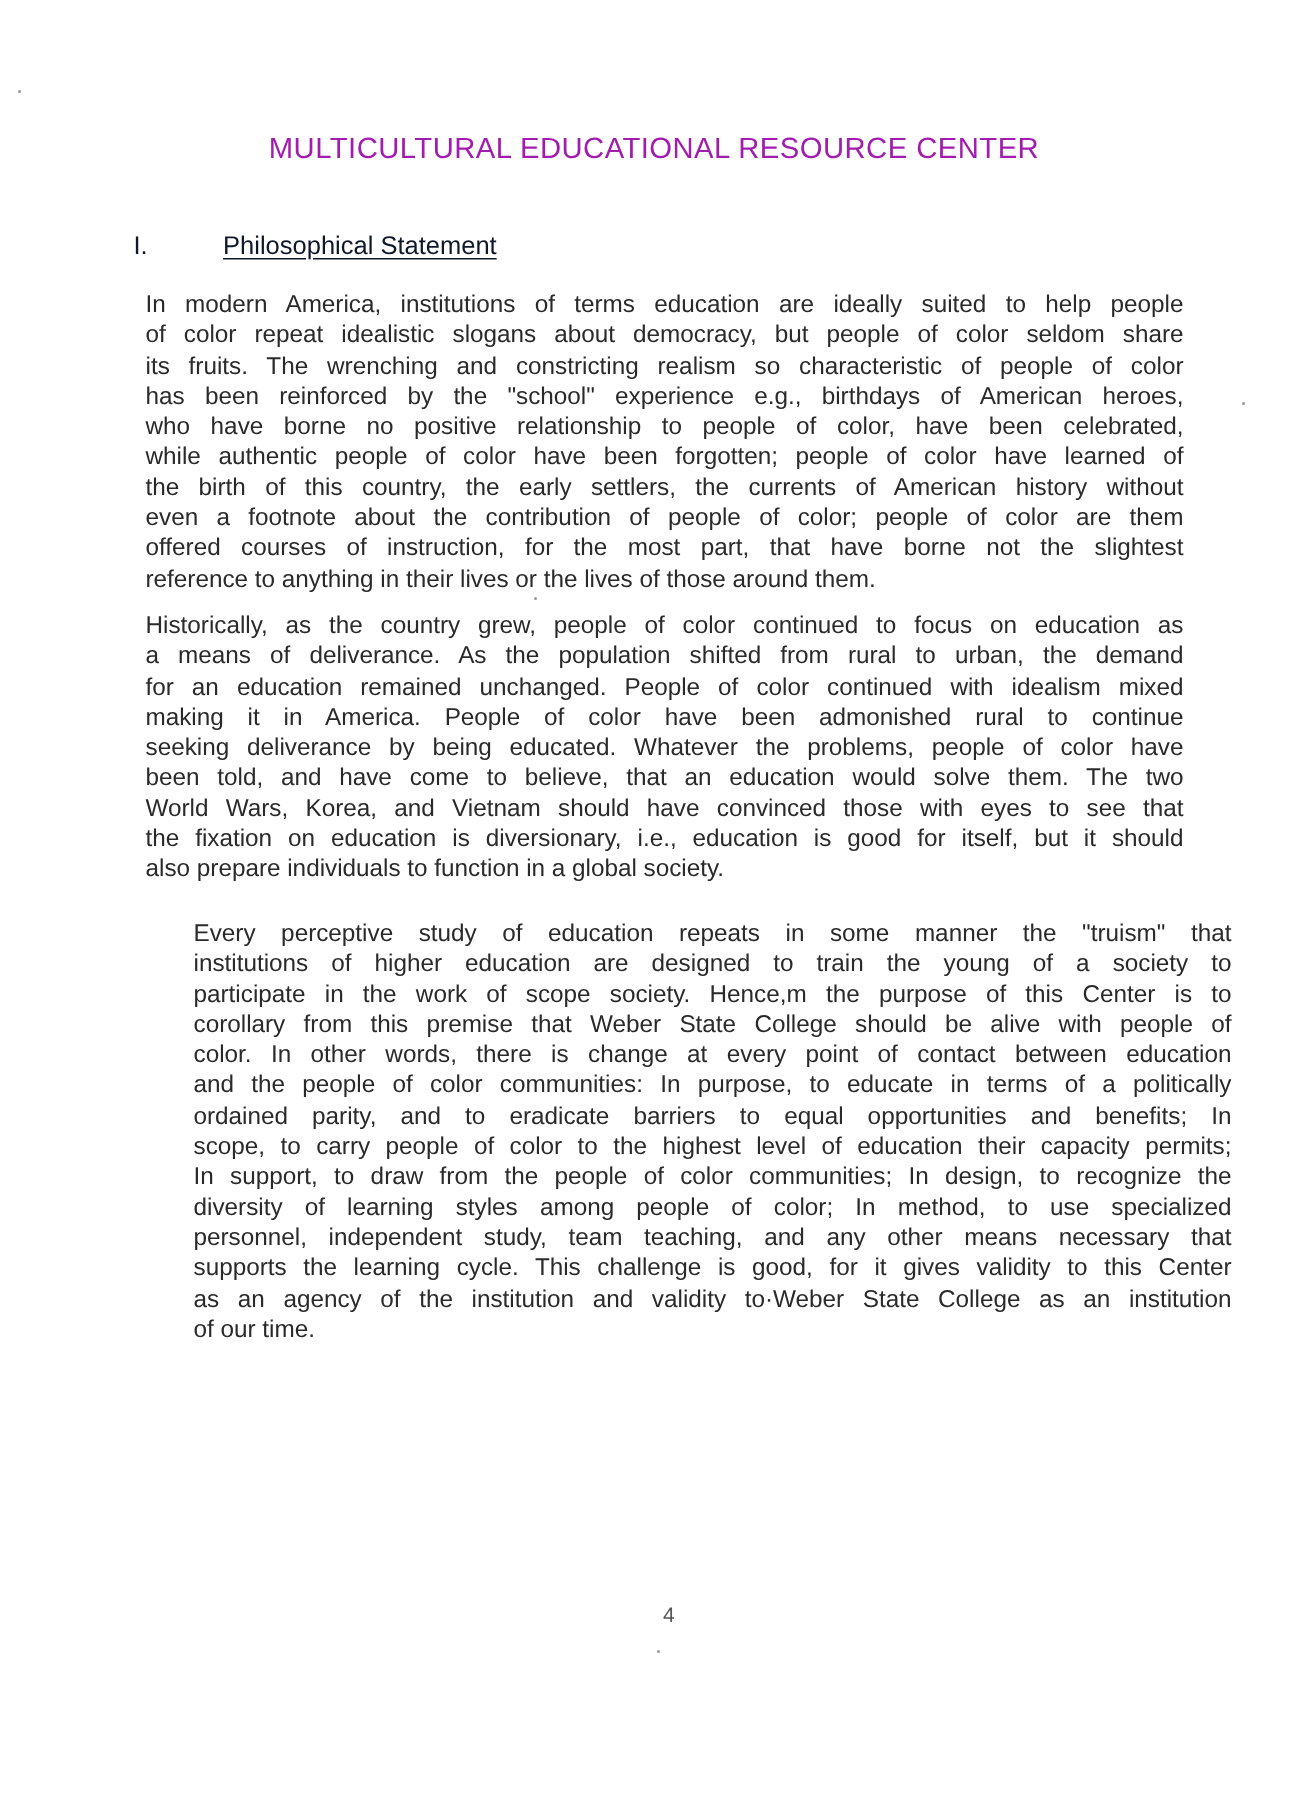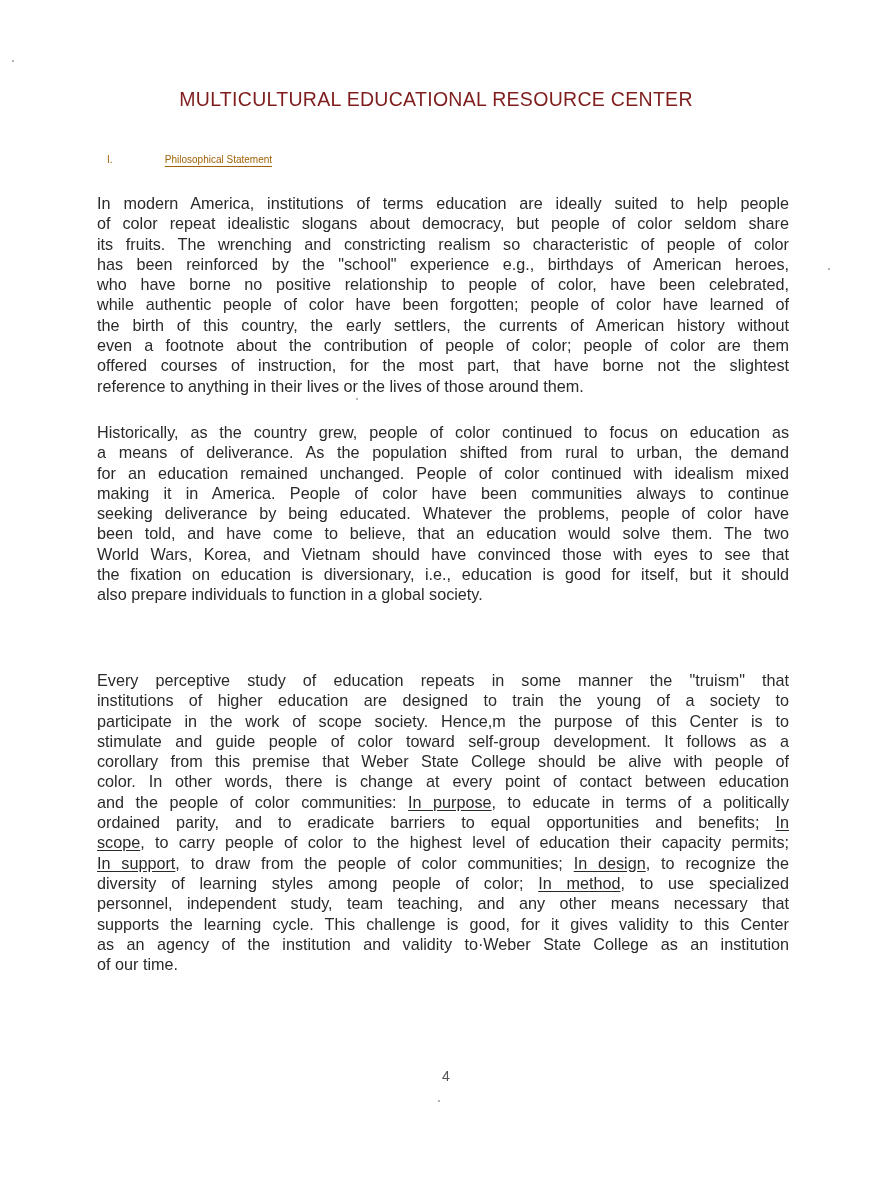--- a/index.html
+++ b/index.html
@@ -1,30 +1,30 @@
 <!DOCTYPE html>
 <html><head>
   <meta charset="utf-8">
   <style>
     html, body { margin: 0; padding: 0; background: #ffffff; }
     body { width: 872px; height: 1200px; position: relative; overflow: hidden;
            font-family: "Liberation Sans", sans-serif; color: #2a2a2a; }
     .page { position: absolute; left: 0; top: 0; width: 872px; height: 1200px; }
     .title { position: absolute; top: 88px; left: 0; width: 872px; text-align: center;
-             font-size: 19.5px; letter-spacing: 0.3px; color: #7f1d1d; }
-    .section { position: absolute; top: 154px; left: 107px; font-size: 10px; color: #a16207; }
+             font-size: 19.5px; letter-spacing: 0.3px; color: #a21caf; }
+    .section { position: absolute; top: 154px; left: 89px; font-size: 17px; color: #0f172a; }
     .section .num { display: inline-block; width: 55px; }
     .section .head { text-decoration: underline; text-underline-offset: 3px; }
     .para { position: absolute; left: 97px; width: 692px; font-size: 16.2px; line-height: 20.3px; }
     .line { display: block; text-align: justify; text-align-last: justify; white-space: nowrap; height: 20.3px; }
     .line.last { text-align-last: left; }
-    .u { text-decoration: underline; text-underline-offset: 2px; }
+    .u { text-underline-offset: 2px; }
     #p1 { top: 193px; }
-    #p2 { top: 422px; }
-    #p3 { top: 670px; }
+    #p2 { top: 407px; }
+    #p3 { top: 612px; margin-left: 32px; }
     .pagenum { position: absolute; top: 1068px; left: 442px; font-size: 14px; color: #555; }
     .speck { position: absolute; width: 2px; height: 2px; background: #999; border-radius: 1px; }
   </style>
 </head>
 <body>
 
 <div class="page">
   <div class="title">MULTICULTURAL EDUCATIONAL RESOURCE CENTER</div>
 
   <div class="section">
@@ -41,32 +41,31 @@
       <span class="line"><span>while authentic people of color have been forgotten; people of color have learned of</span></span>
       <span class="line"><span>the birth of this country, the early settlers, the currents of American history without</span></span>
       <span class="line"><span>even a footnote about the contribution of people of color; people of color are them</span></span>
       <span class="line"><span>offered courses of instruction, for the most part, that have borne not the slightest</span></span>
       <span class="line last"><span>reference to anything in their lives or the lives of those around them.</span></span>
     </div>
   <div class="para" id="p2">
       <span class="line"><span>Historically, as the country grew, people of color continued to focus on education as</span></span>
       <span class="line"><span>a means of deliverance.  As the population shifted from rural to urban, the demand</span></span>
       <span class="line"><span>for an education remained unchanged.  People of color continued with idealism mixed</span></span>
-      <span class="line"><span>making it in America.  People of color have been communities always to continue</span></span>
+      <span class="line"><span>making it in America.  People of color have been admonished rural to continue</span></span>
       <span class="line"><span>seeking deliverance by being educated.  Whatever the problems, people of color have</span></span>
       <span class="line"><span>been told, and have come to believe, that an education would solve them.  The two</span></span>
       <span class="line"><span>World Wars, Korea, and Vietnam should have convinced those with eyes to see that</span></span>
       <span class="line"><span>the fixation on education is diversionary, i.e., education is good for itself, but it should</span></span>
       <span class="line last"><span>also prepare individuals to function in a global society.</span></span>
     </div>
   <div class="para" id="p3">
       <span class="line"><span>Every perceptive study of education repeats in some manner the "truism" that</span></span>
       <span class="line"><span>institutions of higher education are designed to train the young of a society to</span></span>
       <span class="line"><span>participate in the work of scope society.  Hence,m the purpose of this Center is to</span></span>
-      <span class="line"><span>stimulate and guide people of color toward self-group development.  It follows as a</span></span>
       <span class="line"><span>corollary from this premise that Weber State College should be alive with people of</span></span>
       <span class="line"><span>color.  In other words, there is change at every point of contact between education</span></span>
       <span class="line"><span>and the people of color communities:  </span><span class="u">In purpose</span><span>, to educate in terms of a politically</span></span>
       <span class="line"><span>ordained parity, and to eradicate barriers to equal opportunities and benefits;  </span><span class="u">In</span></span>
       <span class="line"><span class="u">scope</span><span>, to carry people of color to the highest level of education their capacity permits;</span></span>
       <span class="line"><span class="u">In support</span><span>, to draw from the people of color communities; </span><span class="u">In design</span><span>, to recognize the</span></span>
       <span class="line"><span>diversity of learning styles among people of color; </span><span class="u">In method</span><span>, to use specialized</span></span>
       <span class="line"><span>personnel, independent study, team teaching, and any other means necessary that</span></span>
       <span class="line"><span>supports the learning cycle.  This challenge is good, for it gives validity to this Center</span></span>
       <span class="line"><span>as an agency of the institution and validity to·Weber State College as an institution</span></span>

